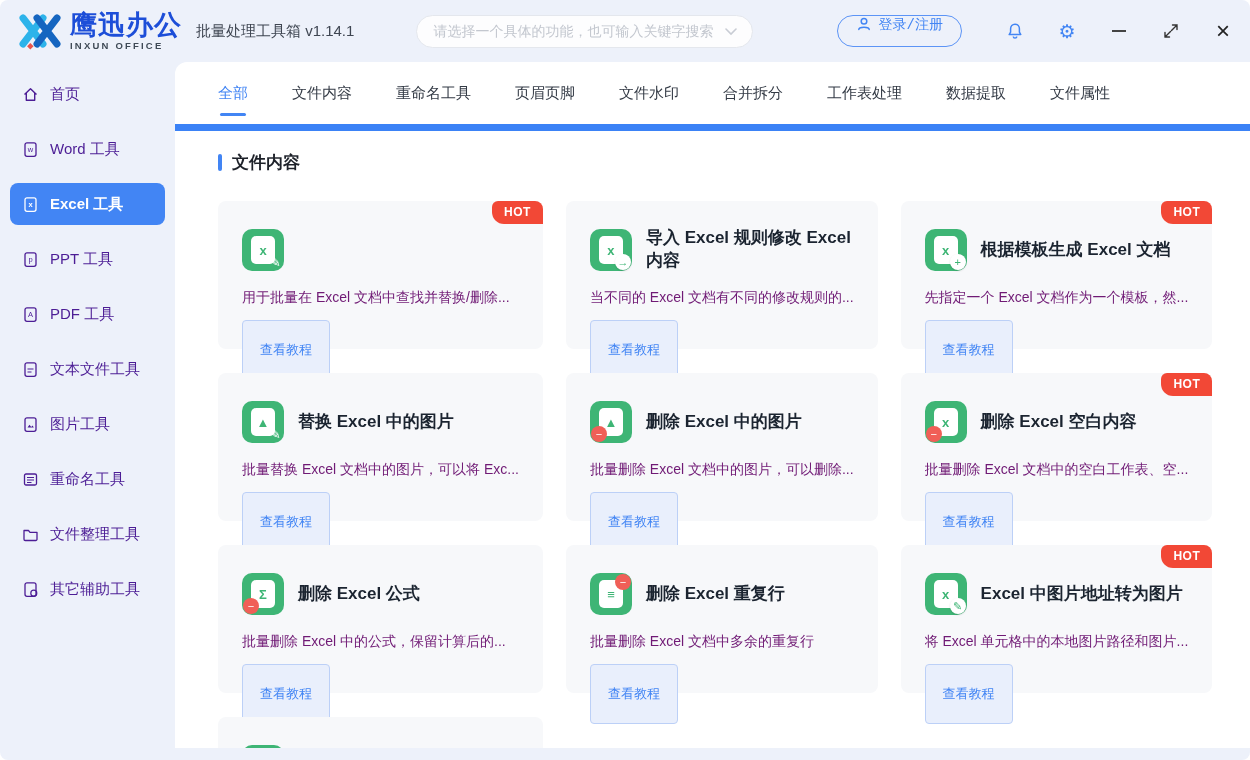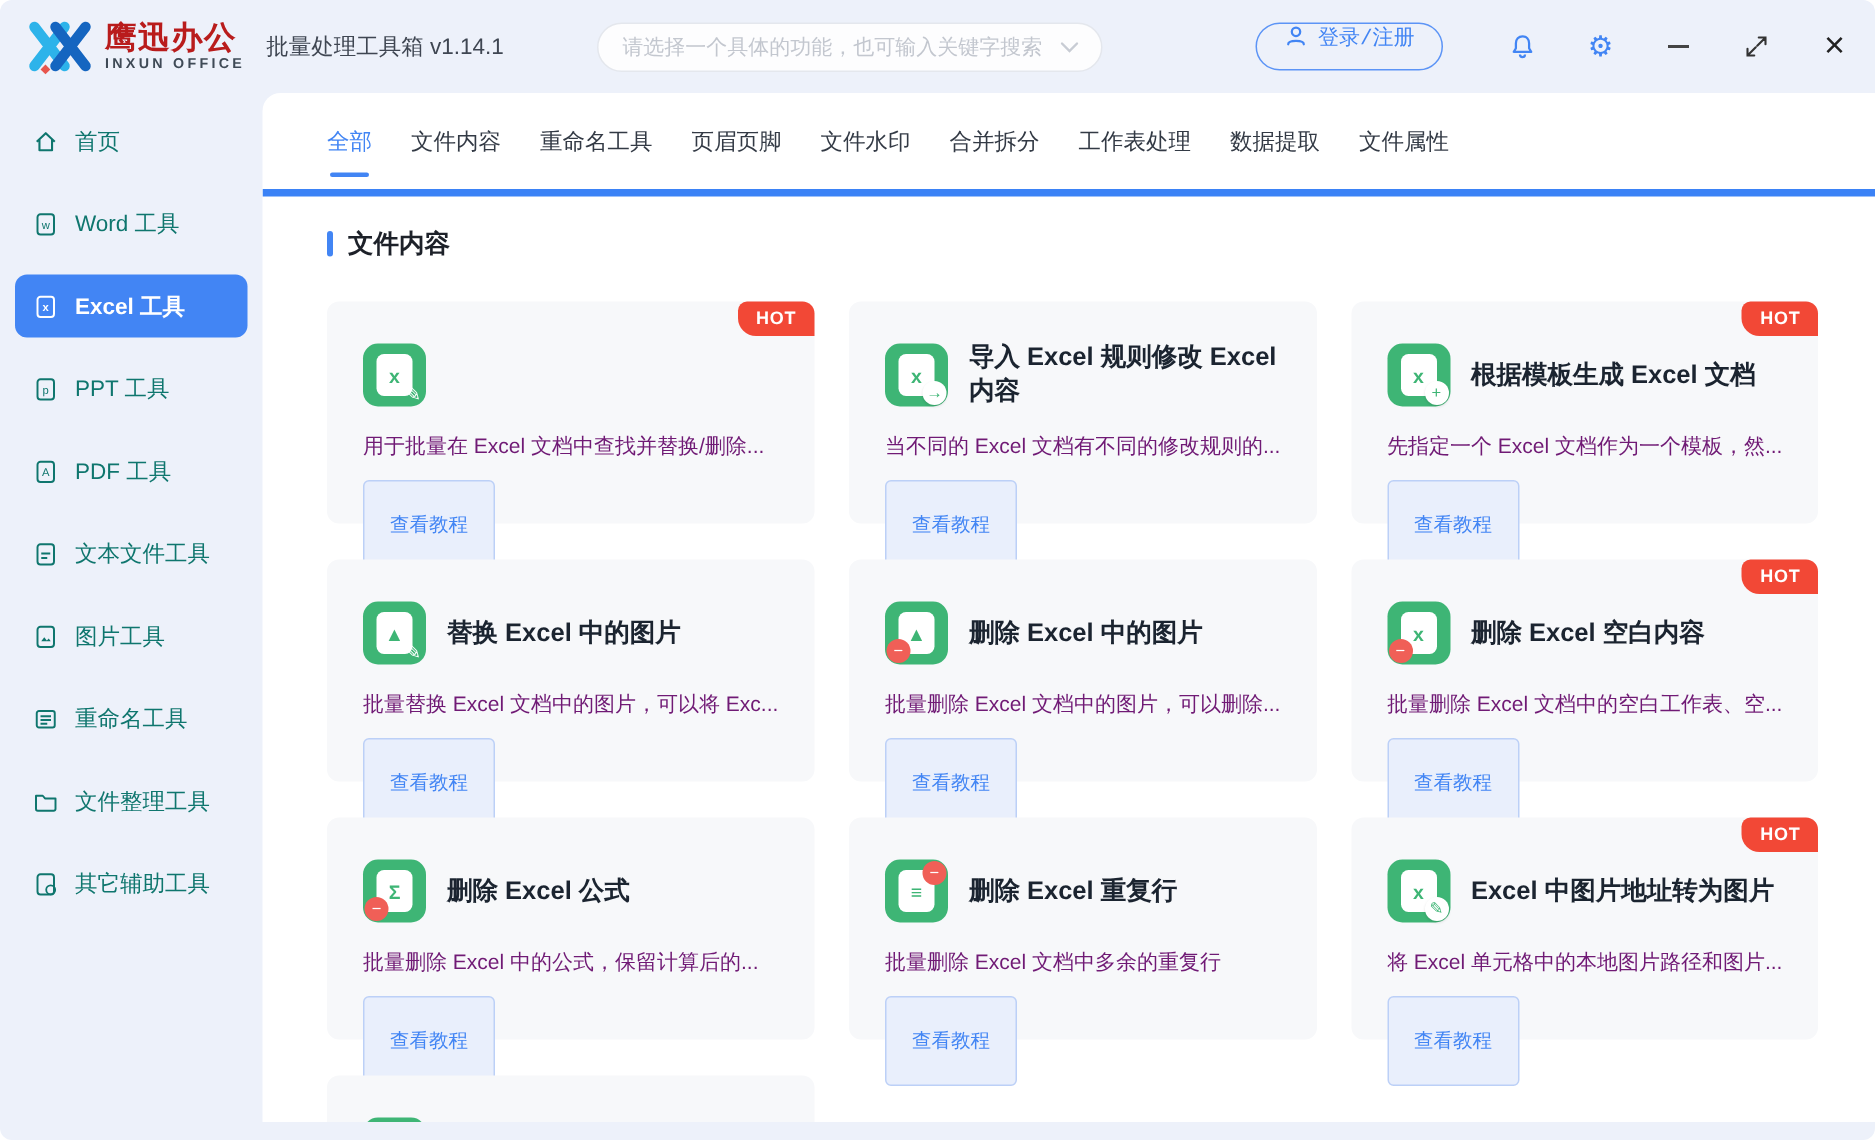--- a/index.html
+++ b/index.html
@@ -3,43 +3,43 @@
 <meta charset="utf-8">
 <style>
   * { margin:0; padding:0; box-sizing:border-box; }
   html,body { background:#fff; }
   body { font-family:"Liberation Sans","DejaVu Sans",sans-serif; }
   .window { position:relative; width:1250px; height:760px; background:#edf1fa; border-radius:8px; overflow:hidden; }
 
   
   header { position:absolute; top:0; left:0; right:0; height:62px; display:flex; align-items:center; padding:0 12px 0 16px; }
   .logo { display:flex; align-items:center; gap:8px; }
-  .logo-text .cn { font-size:21px; font-weight:700; color:#b91c1c; letter-spacing:1px; line-height:1.1; }
+  .logo-text .cn { font-size:27px; font-weight:700; color:#1d4ed8; letter-spacing:1px; line-height:1.1; }
   .logo-text .en { font-size:9.5px; font-weight:700; color:#3f4a56; letter-spacing:2.2px; }
   .app-title { margin-left:14px; font-size:15px; color:#3f4652; white-space:nowrap; }
   .search-wrap { position:relative; margin-left:62px; }
   .search-wrap input { width:337px; height:33px; border:1px solid #e4e7ed; border-radius:17px; background:#fdfdfe; padding:0 38px 0 16px; font-size:14px; color:#555; outline:none; font-family:inherit; }
   .search-wrap input::placeholder { color:#c3c7cf; }
   .search-wrap .chev { position:absolute; right:16px; top:13px; }
   .header-right { margin-left:auto; display:flex; align-items:center; gap:22px; }
   .login-btn { display:flex; align-items:flex-start; gap:7px; height:32px; padding:0 18px; border:1px solid #5c94f6; border-radius:16px; background:transparent; color:#4285f4; font-size:14px; cursor:pointer; font-family:Liberation Mono, monospace; margin-right:16px; }
   .icon-btn { width:30px; height:30px; border:none; background:transparent; display:flex; align-items:center; justify-content:center; cursor:pointer; }
   .gear-glyph { font-size:19px; color:#4285f4; line-height:1; }
   .min-line { display:block; width:14px; height:2px; background:#444; }
   .close-glyph { font-size:24px; color:#222; line-height:1; font-weight:400; }
 
   
   .sidebar { position:absolute; left:0; top:62px; bottom:0; width:175px; padding:11px 10px 0 10px; }
-  .side-item { display:flex; align-items:center; gap:11px; height:42px; margin-bottom:13px; padding-left:12px; border-radius:8px; font-size:15px; color:#0f766e; cursor:pointer; }
+  .side-item { display:flex; align-items:center; gap:11px; height:42px; margin-bottom:13px; padding-left:12px; border-radius:8px; font-size:15px; color:#4c1d95; cursor:pointer; }
   .side-item svg { flex:0 0 auto; stroke:currentColor; }
   .side-item.active { background:#4285f4; color:#fff; font-weight:700; }
 
   
   .panel { position:absolute; left:175px; top:62px; right:0; bottom:12px; background:#fff; border-top-left-radius:12px; overflow:hidden; }
-  .tabs { display:flex; align-items:flex-start; gap:26px; height:69px; padding-left:43px; border-bottom:5px solid #3b82f6; }
+  .tabs { display:flex; align-items:flex-start; gap:44px; height:69px; padding-left:43px; border-bottom:7px solid #3b82f6; }
   .tab { position:relative; height:100%; display:flex; align-items:center; font-size:15px; color:#333a45; cursor:pointer; white-space:nowrap; }
   .tab.active { color:#4285f4; }
   .tab.active::after { content:""; position:absolute; left:50%; transform:translateX(-50%); bottom:8px; width:26px; height:3px; border-radius:2px; background:#4285f4; }
   .section-head { display:flex; align-items:center; gap:10px; margin:20px 0 0 43px; }
   .section-head .bar { width:4px; height:17px; border-radius:2px; background:#4285f4; }
   .section-head h2 { font-size:17px; font-weight:700; color:#1d2129; }
 
   .grid { display:grid; grid-template-columns:repeat(3,1fr); grid-auto-rows:148px; gap:24px 23px; margin:27px 68px 0 43px; }
   .card { position:relative; background:#f7f8fa; border-radius:8px; padding:20px 24px 0 24px; cursor:pointer; }
   .hot { position:absolute; top:0; right:0; background:#f24836; color:#fff; font-size:12px; font-weight:700; padding:4px 12px 5px; border-radius:6px 8px 0 12px; letter-spacing:.5px; }

